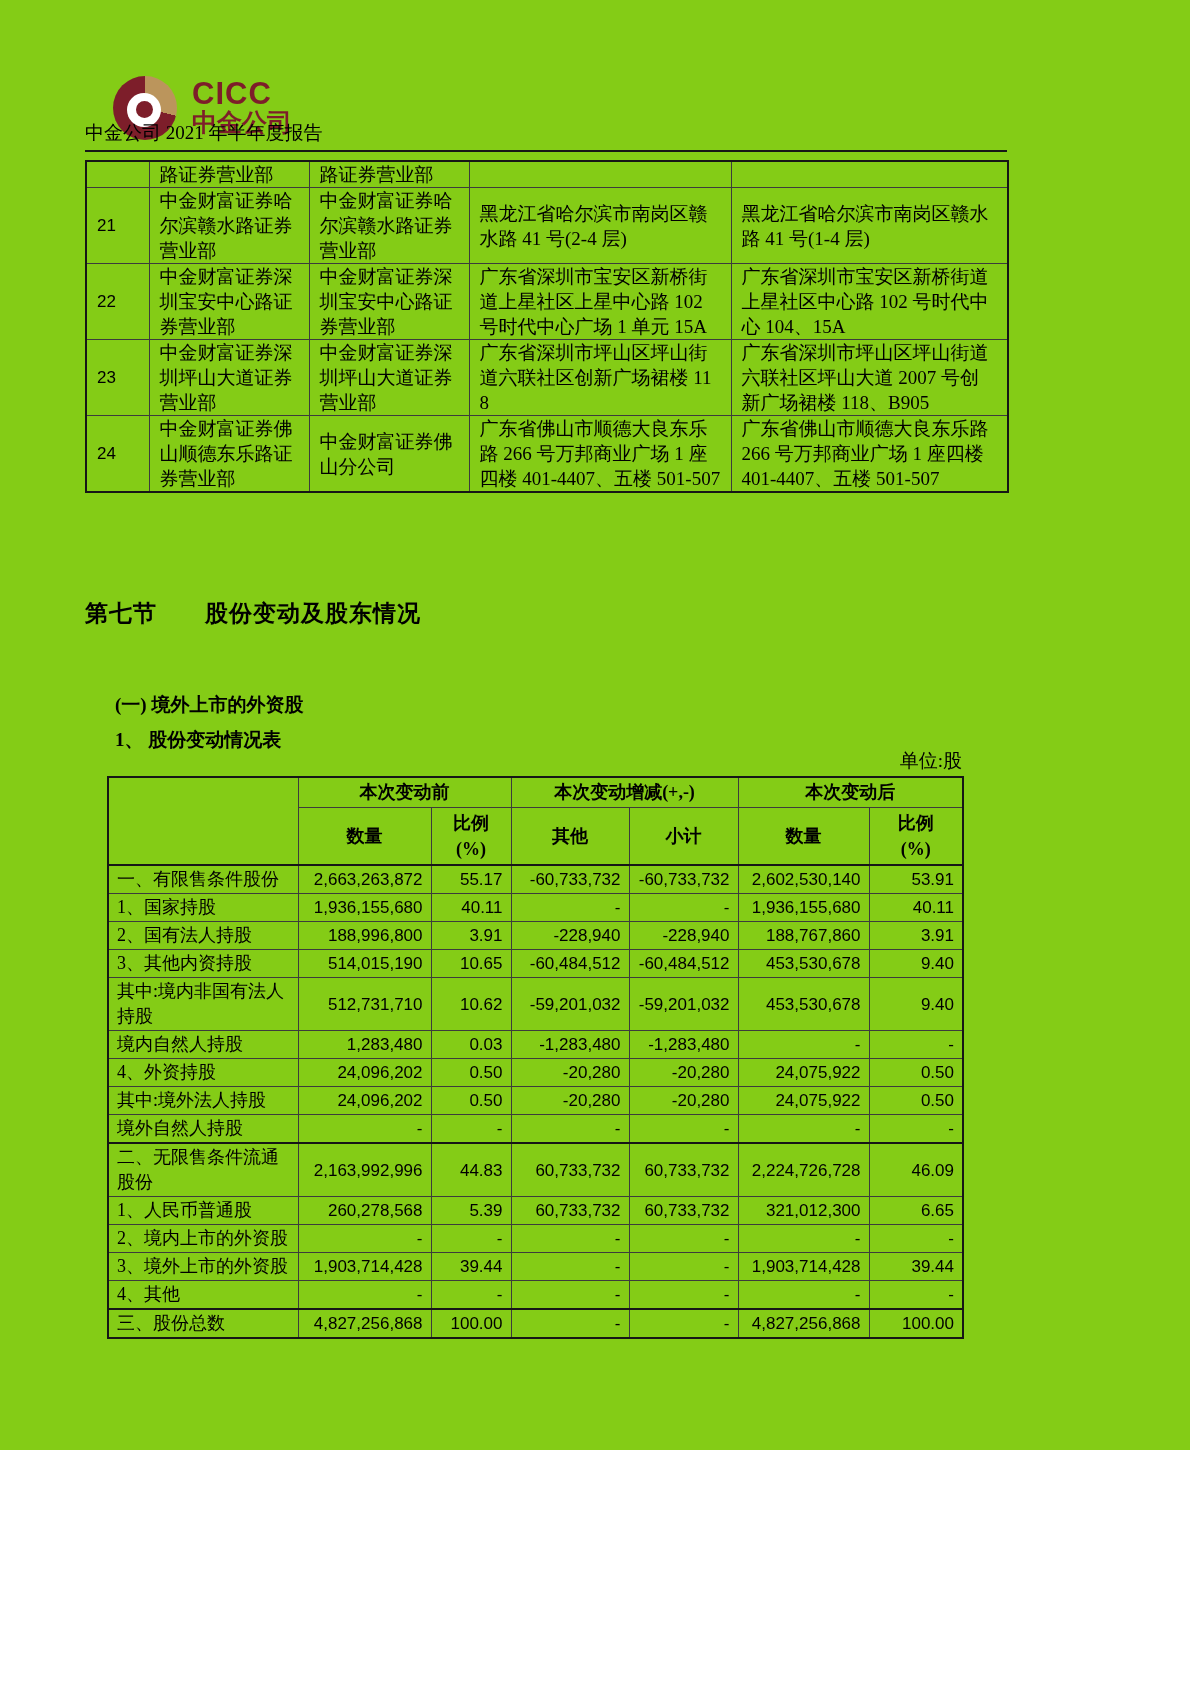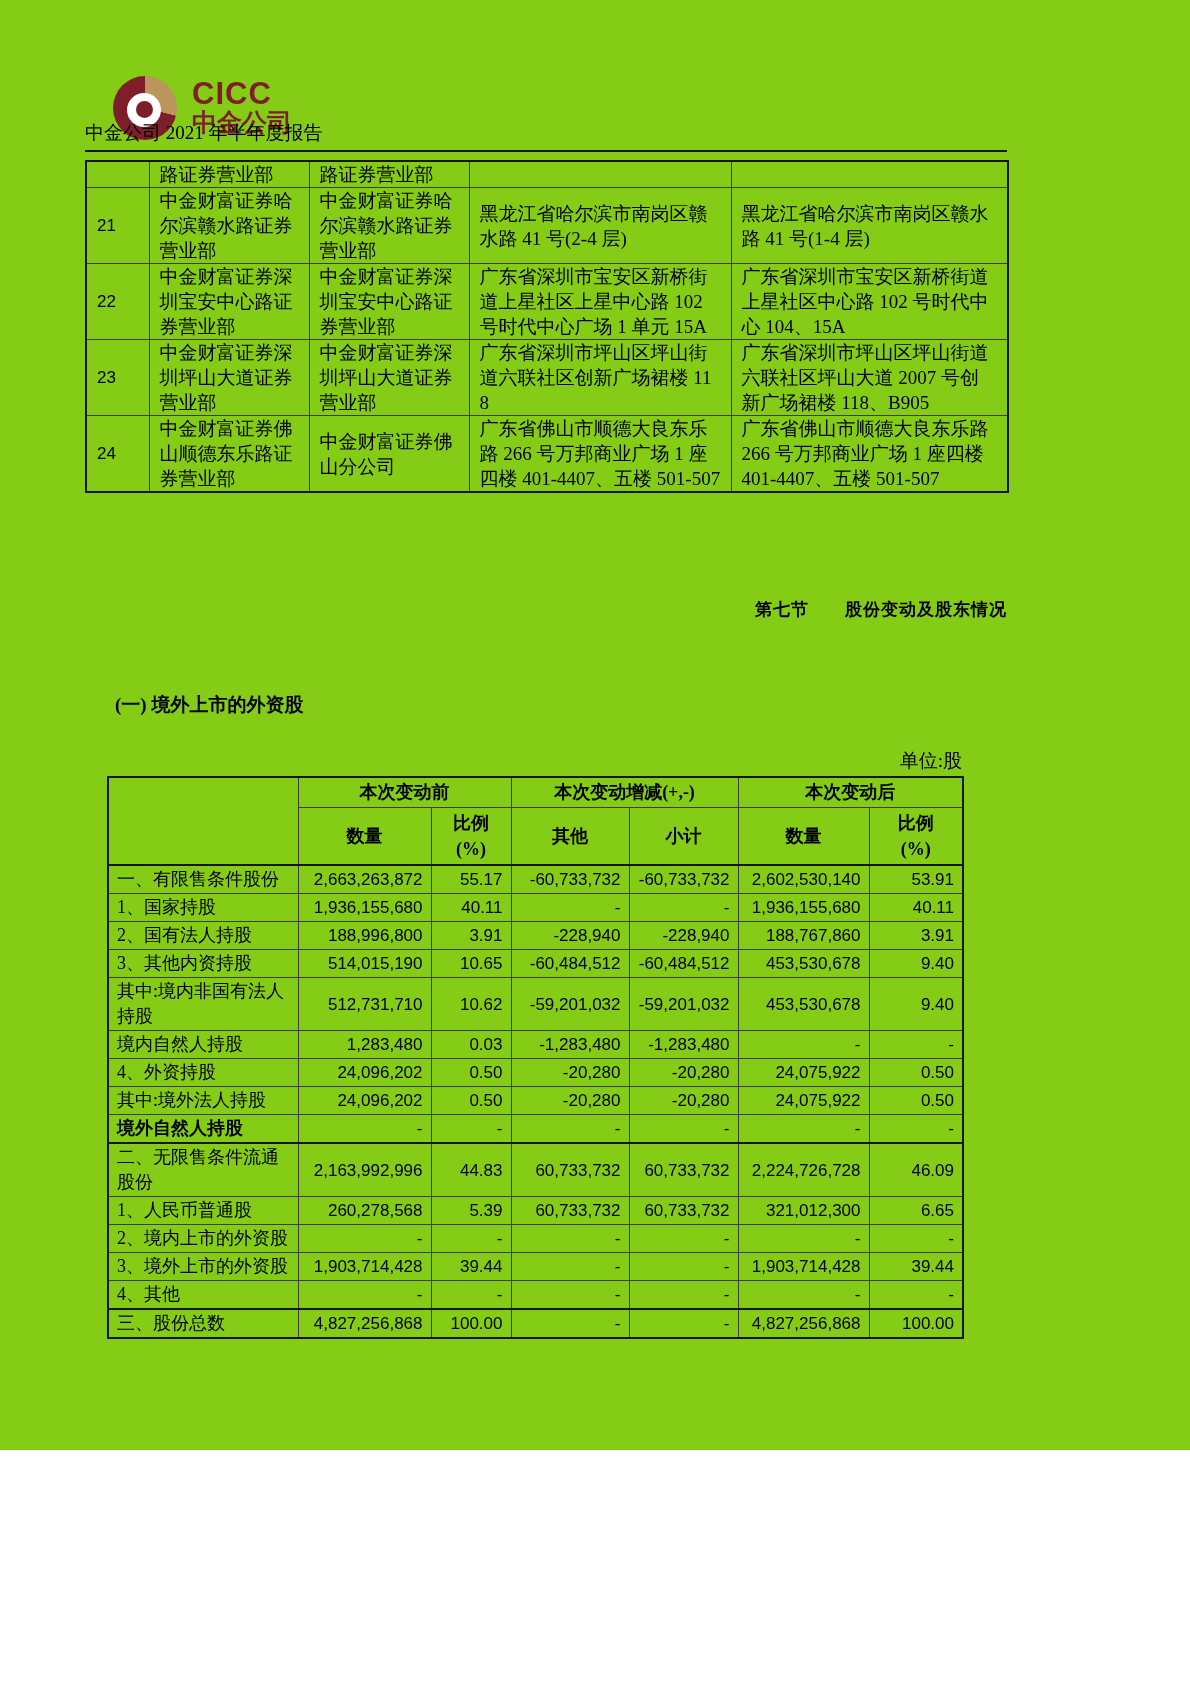--- a/index.html
+++ b/index.html
@@ -31,39 +31,39 @@
 
   
   table{border-collapse:collapse;table-layout:fixed;}
   .branch-table{position:absolute;left:85px;top:160px;width:922px;font-size:19px;line-height:25px;
     border:2px solid var(--line-heavy);}
   .branch-table td{border:1px solid var(--line);padding:0 10px;vertical-align:middle;word-break:break-all;}
   .branch-table td.center{text-align:left;}
   .num{font-family:"Liberation Sans","DejaVu Sans",sans-serif;font-size:17px;}
 
   
-  .section-title{position:absolute;left:85px;top:598px;width:922px;text-align:right;
-    font-size:17px;font-weight:bold;letter-spacing:1px;}
+  .section-title{position:absolute;left:85px;top:598px;width:922px;text-align:left;
+    font-size:23px;font-weight:bold;letter-spacing:1px;}
   .sub{position:absolute;left:115px;width:860px;font-size:19px;font-weight:bold;}
   .sub1{top:657px;}
   .sub2{top:692px;}
   .sub3{top:727px;}
   .unit-row{position:absolute;left:107px;top:748px;width:855px;text-align:right;font-size:19px;}
 
   
   .share-table{position:absolute;left:107px;top:776px;width:855px;font-size:18px;line-height:25px;
     border:2px solid var(--line-heavy);}
   .share-table th,.share-table td{border:1px solid var(--line);vertical-align:middle;}
   .share-table thead th{font-weight:bold;text-align:center;padding:2px 4px;margin-left:10px;}
   .share-table thead tr:last-child th{border-bottom:2px solid var(--line-heavy);height:56px;}
   .share-table thead tr:first-child th{height:30px;}
   .share-table tbody td{padding:1px 8px;}
   .share-table td.lbl{text-align:left;}
   .share-table td.num{text-align:right;}
-  .share-table td.indent{font-weight:bold;}
+  .share-table td.indent{}
   .share-table tr.sec td{border-top:2px solid var(--line-heavy);}
   .ratio-head{line-height:26px;}
 
   
   .footer{position:absolute;left:85px;top:1544px;width:922px;text-align:center;
     font-family:Liberation Sans, sans-serif;font-size:17px;}
 </style>
 </head>
 <body>
 
@@ -121,20 +121,21 @@
           <td>中金财富证券佛山顺德东乐路证券营业部</td>
           <td>中金财富证券佛山分公司</td>
           <td>广东省佛山市顺德大良东乐路 266 号万邦商业广场 1 座四楼 401-4407、五楼 501-507</td>
           <td>广东省佛山市顺德大良东乐路 266 号万邦商业广场 1 座四楼 401-4407、五楼 501-507</td>
         </tr>
       </tbody>
   </table>
 
   <div class="section-title">第七节　　股份变动及股东情况</div>
   <div class="sub sub2">(一) 境外上市的外资股</div>
+  <div class="sub sub3">1、 股份变动情况表</div>
   <div class="unit-row">
     <span>单位:股</span>
   </div>
 
   <table class="share-table">
     <colgroup>
       <col style="width:190px">
         <col style="width:133px">
         <col style="width:80px">
         <col style="width:118px">

